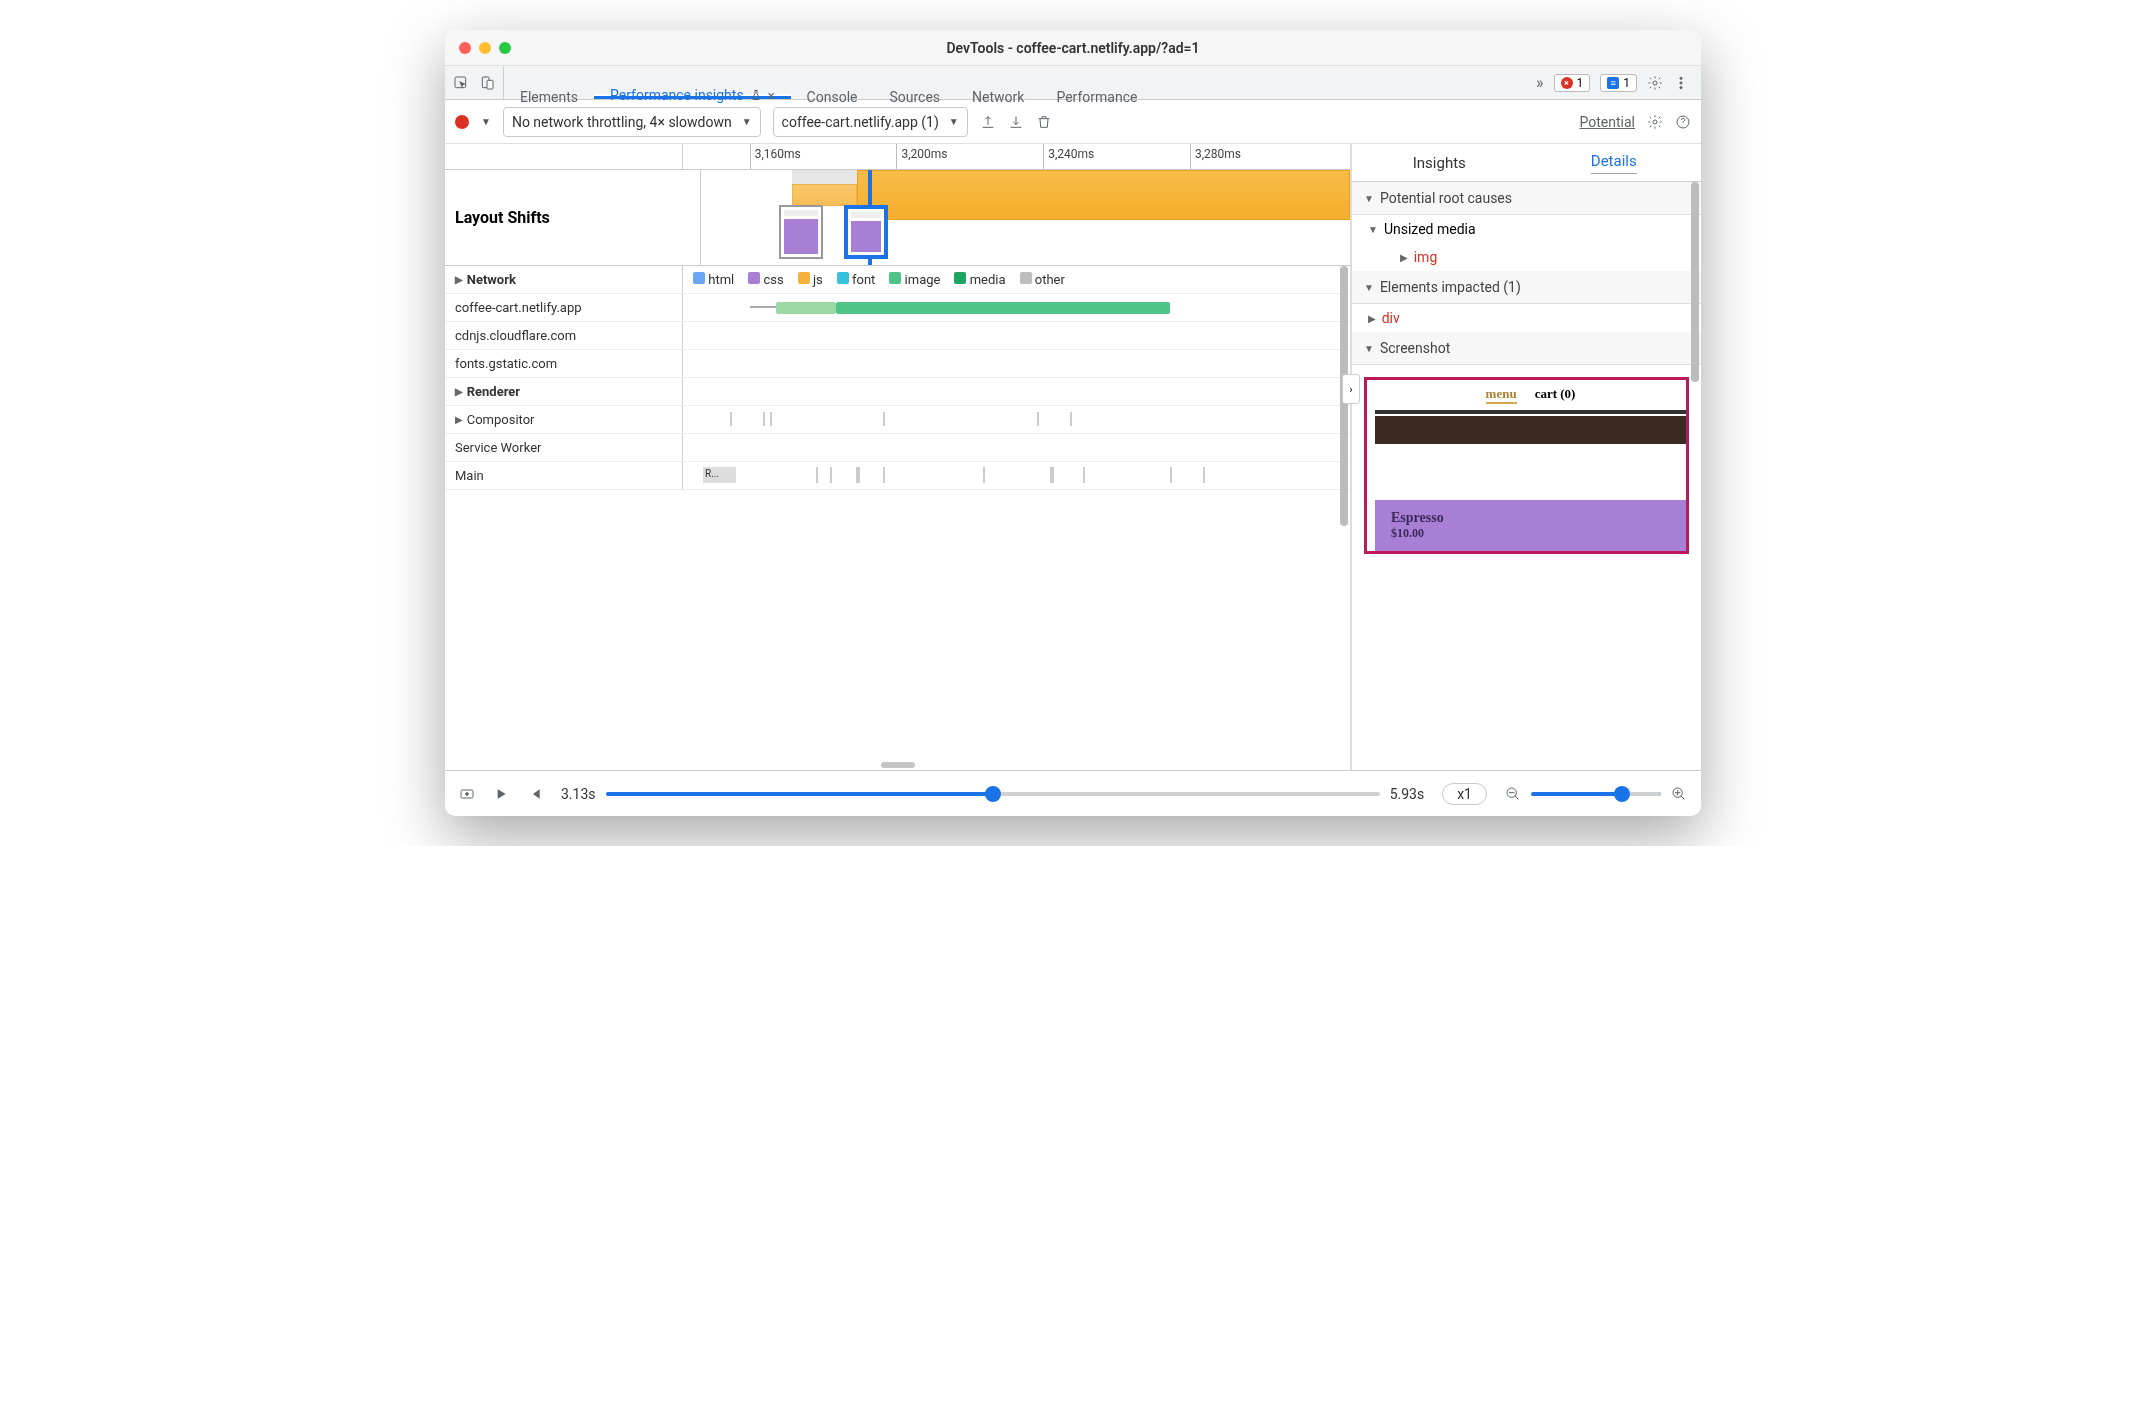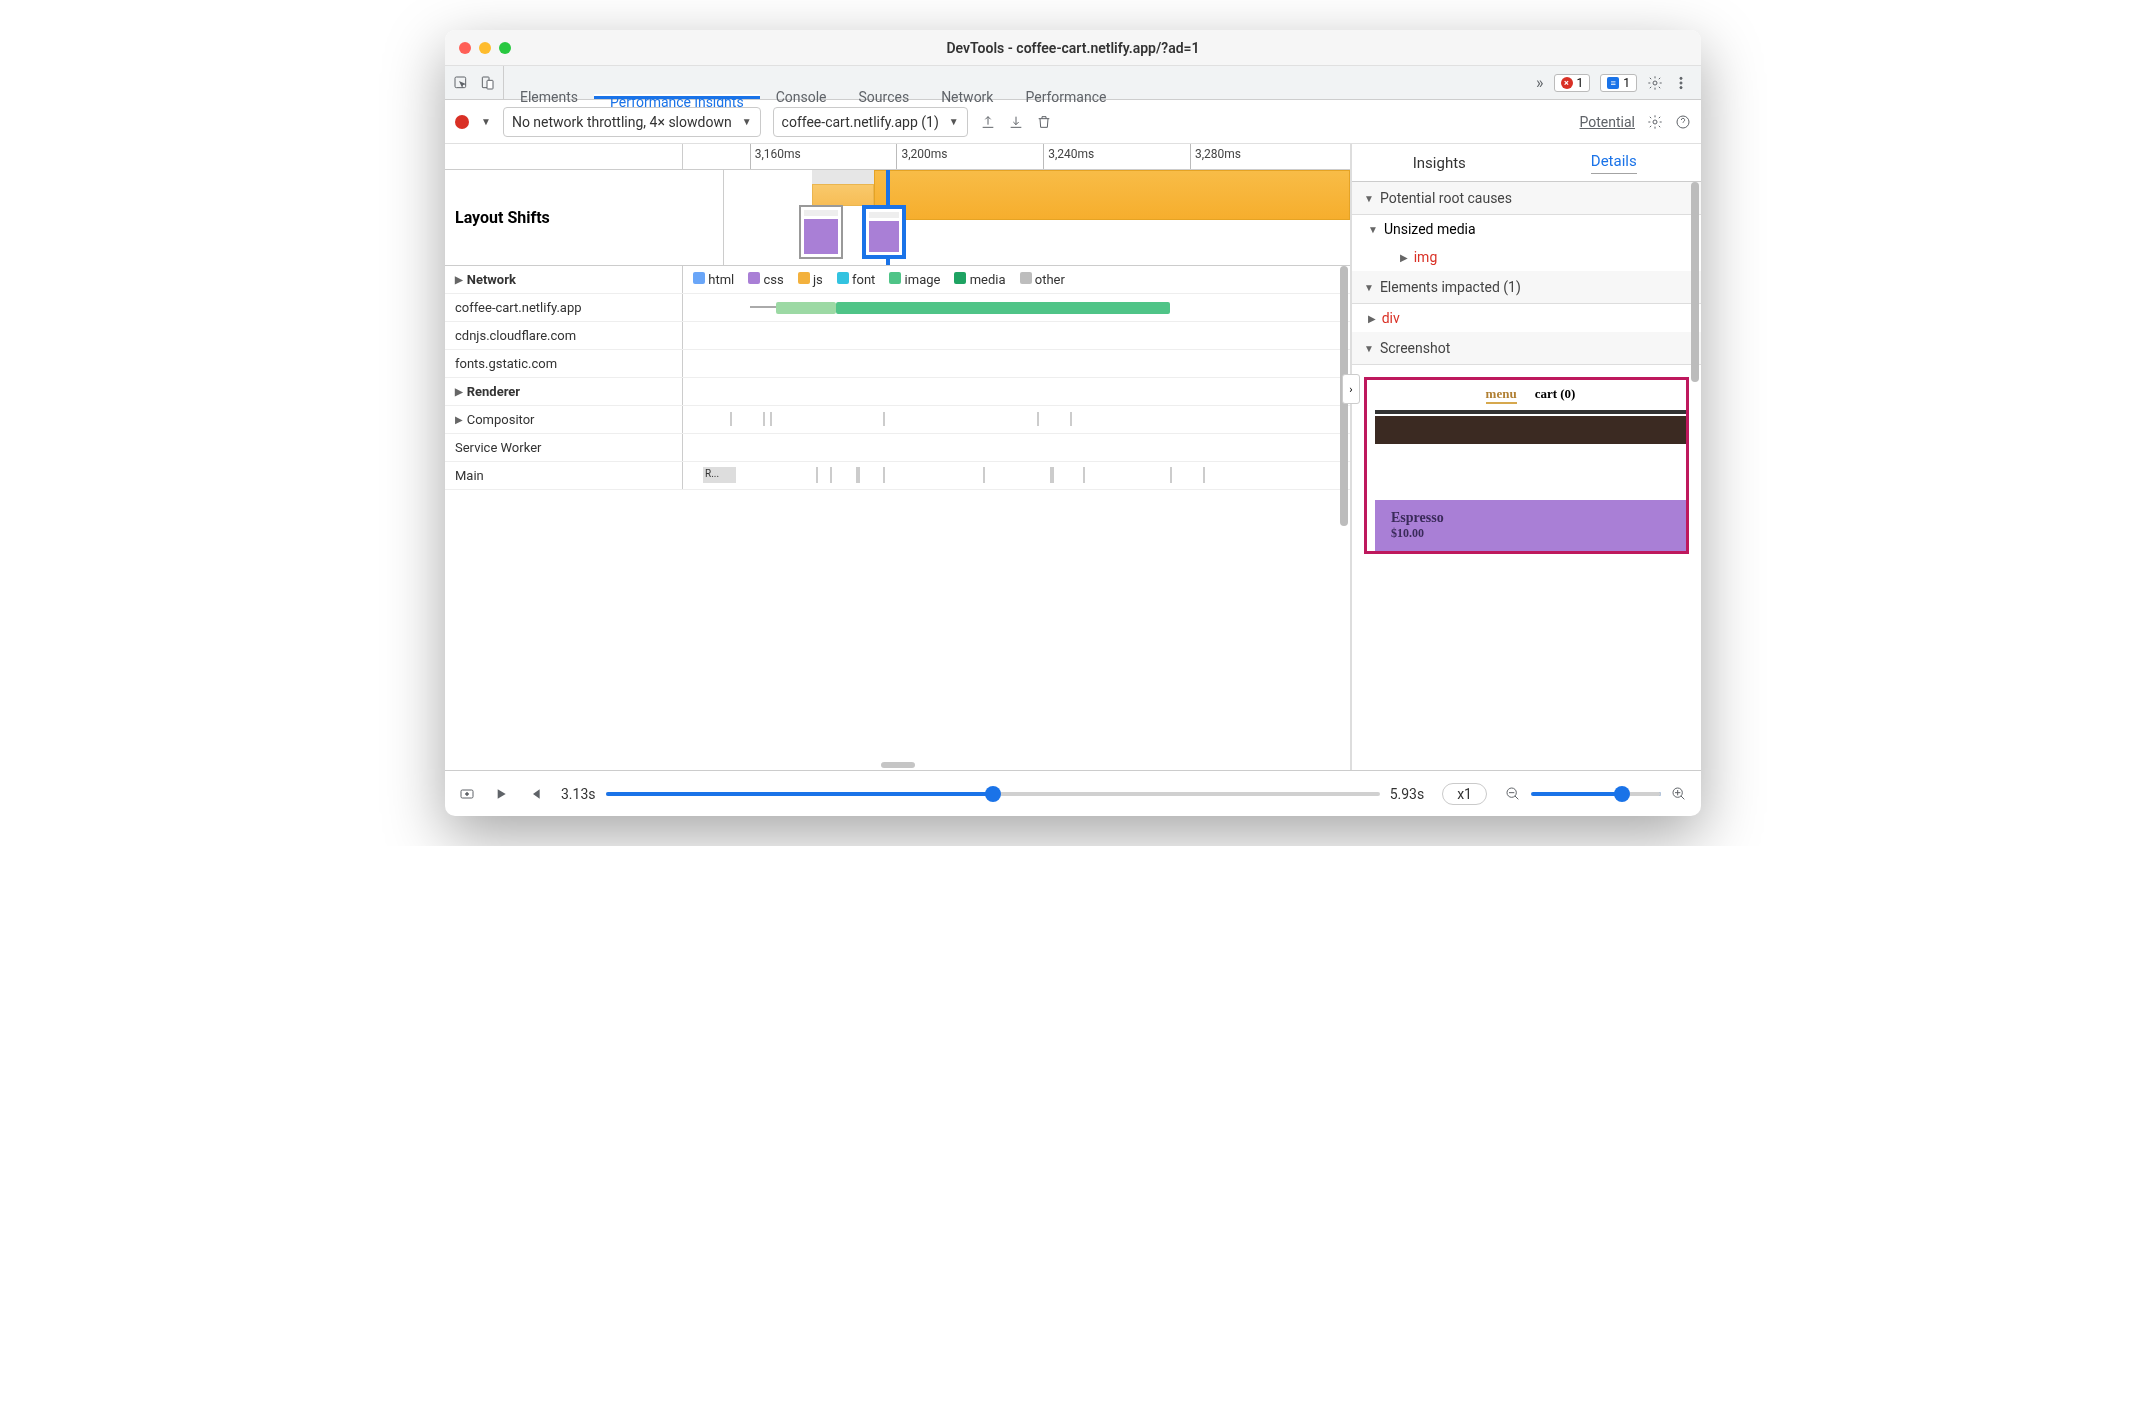--- a/index.html
+++ b/index.html
@@ -10,21 +10,21 @@
   .dot { width: 12px; height: 12px; border-radius: 50%; }
   .dot.red { background: #ff5f57; }
   .dot.yellow { background: #febc2e; }
   .dot.green { background: #28c840; }
   .title { position: absolute; left: 0; right: 0; text-align: center; font-size: 14px; font-weight: 600; color: #333; pointer-events:none; }
 
   .tabbar { height: 34px; display: flex; align-items: stretch; background: #f1f3f4; border-bottom: 1px solid #cdcdcd; }
   .tabbar .left-tools { display: flex; align-items: center; padding: 0 8px; gap: 10px; border-right: 1px solid #cdcdcd; }
   .tabbar .tabs { display: flex; align-items: stretch; margin-top: 28px; }
   .tab { display: flex; align-items: center; padding: 0 16px; font-size: 14px; color: #5f6368; cursor: pointer; gap: 6px; }
-  .tab.active { color: #1a73e8; border-bottom: 3px solid #1a73e8; background:#fff;flex-direction:column; }
+  .tab.active { color: #1a73e8; border-bottom: 3px solid #1a73e8; background:#fff; }
   .tabbar .right-tools { margin-left: auto; display: flex; align-items: center; gap: 10px; padding: 0 12px; }
   .badge { display:flex; align-items:center; gap:4px; border:1px solid #bbb; border-radius:3px; font-size:12px; padding:1px 6px; background:#fff; }
   .badge .ico-err { width:12px; height:12px; border-radius:50%; background:#d93025; display:inline-flex; align-items:center; justify-content:center; color:#fff; font-size:9px; font-weight:bold; }
   .badge .ico-msg { width:12px; height:12px; border-radius:2px; background:#1a73e8; display:inline-flex; align-items:center; justify-content:center; color:#fff; font-size:9px; }
   .svgicon { width:16px; height:16px; stroke:#5f6368; fill:none; stroke-width:1.5; }
   .flask { width:12px; height:12px; }
 
   .toolbar2 { height: 44px; display: flex; align-items: center; gap: 12px; padding: 0 10px; border-bottom: 1px solid #e0e0e0; }
   .rec { width:14px; height:14px; border-radius:50%; background:#d93025; }
   .select { border:1px solid #cacaca; border-radius:4px; background:#fff; height:30px; display:flex; align-items:center; padding:0 8px; font-size:14px; color:#333; gap:10px; }
@@ -40,21 +40,21 @@
   .tick { position:absolute; top:0; bottom:0; border-left:1px solid #bbb; padding:3px 4px; font-size:12px; }
 
   .tracks { flex:1; overflow:auto; font-size:13px; color:#333; position:relative;}
   .trackrow { display:flex; border-bottom:1px solid #eee; min-height:28px; }
   .trackrow .tlabel { width:238px; border-right:1px solid #ccc; padding:4px 10px; display:flex; align-items:center; gap:4px; }
   .trackrow .tlane { flex:1; position:relative; }
   .trackrow.header .tlabel { font-weight:700; }
   .disc { font-size:11px; color:#555; }
 
   .shifts { display:flex; min-height:96px; border-bottom:1px solid #ccc; }
-  .shifts .tlabel { width:279px; border-right:1px solid #ccc; padding:6px 10px; font-weight:700; display:flex; align-items:center; }
+  .shifts .tlabel { width:256px; border-right:1px solid #ccc; padding:6px 10px; font-weight:700; display:flex; align-items:center; }
   .shifts .lane { flex:1; position:relative; }
   .orangebar { position:absolute; top:0; height:50px; background:linear-gradient(#f8bc47,#f6ae2d); border:1px solid #e5a324; }
   .cursorline { position:absolute; top:0; bottom:0; width:4px; background:#1a73e8; }
   .thumb { position:absolute; bottom:6px; width:44px; height:54px; border:2px solid #999; background:#fff; padding:3px; }
   .thumb.sel { border:4px solid #1a73e8; }
   .thumb .tbar{height:6px;background:#eee;margin-bottom:3px;}
   .thumb .tbody{height:calc(100% - 9px);background:#a97fd6;}
 
   .legend { display:flex; gap:14px; padding:6px 10px; align-items:center; }
   .sq { width:12px; height:12px; border-radius:2px; display:inline-block; }

